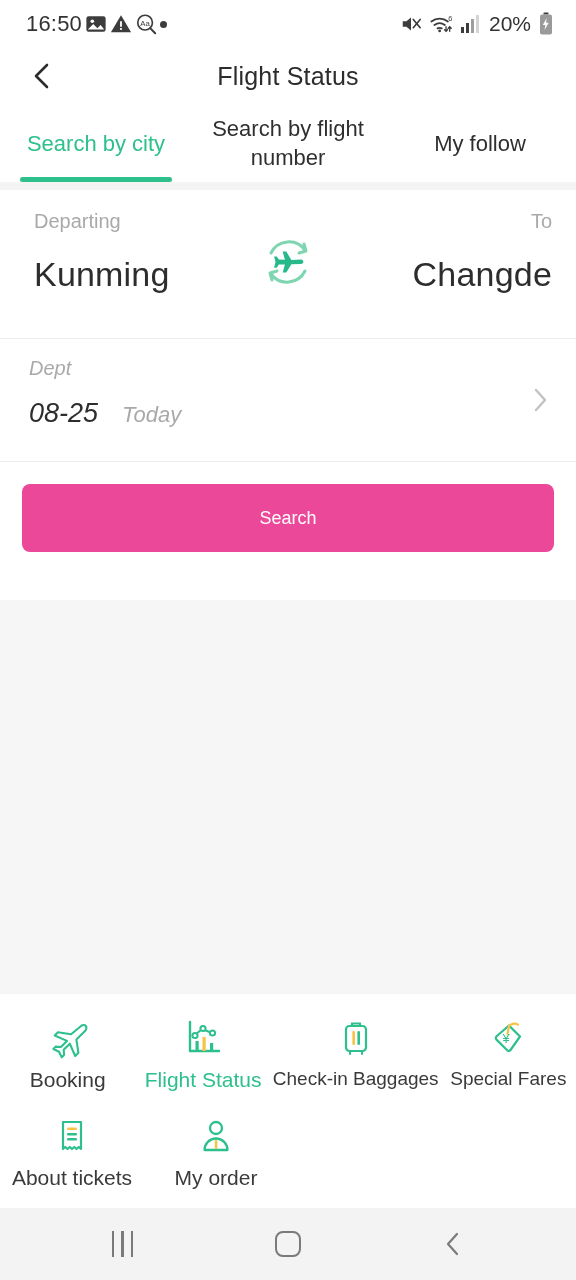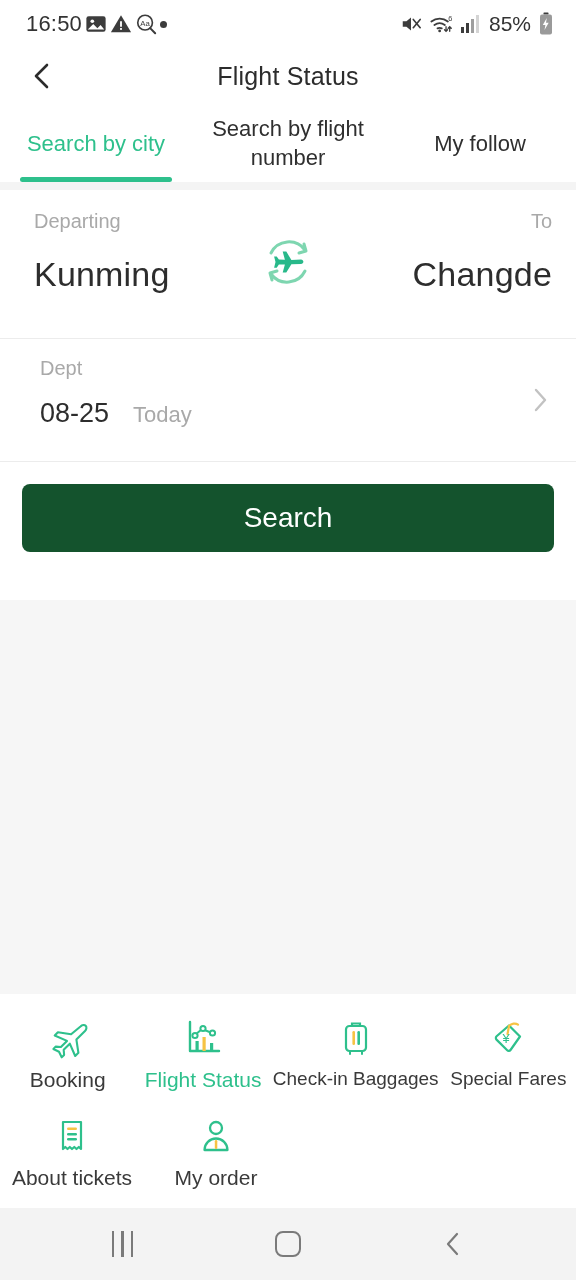--- a/index.html
+++ b/index.html
@@ -191,23 +191,24 @@
 
   .divider {
     height: 1px;
     background: #ececec;
     margin: 0;
   }
 
   .date-row {
     height: 122px;
     box-sizing: border-box;
-    padding: 18px 24px 0 40px;
-    position: relative;
-    cursor: pointer;
+    padding: 18px 24px 0 29px;
+    position: relative;
+    cursor: pointer;
+    font-style: italic;
   }
   .date-sub {
     font-size: 20px;
     color: #a9a9a9;
     margin-bottom: 18px;
   }
   .date-main {
     display: flex;
     align-items: baseline;
     gap: 24px;
@@ -228,23 +229,23 @@
   }
 
   .search-wrap {
     padding: 22px 22px 0 22px;
   }
   .search-btn {
     width: 100%;
     height: 68px;
     border: none;
     border-radius: 8px;
-    background: #14532d;
+    background: #ec4899;
     color: #ffffff;
-    font-size: 28px;
+    font-size: 18px;
     font-family: "Liberation Sans", sans-serif;
     cursor: pointer;
     display: flex;
     align-items: center;
     justify-content: center;
   }
 
   .card-bottom-pad {
     height: 48px;
   }
@@ -381,21 +382,21 @@
         </svg>
       </span>
       <span class="ico">
         <svg width="20" height="20" viewBox="0 0 20 20">
           <rect x="1" y="13" width="3" height="6" fill="#3c3c3c"></rect>
           <rect x="6" y="9" width="3" height="10" fill="#3c3c3c"></rect>
           <rect x="11" y="5" width="3" height="14" fill="#9e9e9e"></rect>
           <rect x="16" y="1" width="3" height="18" fill="#d4d4d4"></rect>
         </svg>
       </span>
-      <span class="sb-battery-text">85%</span>
+      <span class="sb-battery-text">20%</span>
       <span class="ico">
         <svg width="16" height="24" viewBox="0 0 14 24">
           <rect x="4.5" y="0.5" width="5" height="2" rx="0.6" fill="#3c3c3c"></rect>
           <rect x="1" y="2.5" width="12" height="20" rx="2" fill="#9a9a9a"></rect>
           <path d="M7.8 6l-4 7h2.6l-0.9 5 4.2-7.3H7l0.8-4.7z" fill="#ffffff"></path>
         </svg>
       </span>
     </div>
   </div>
 

